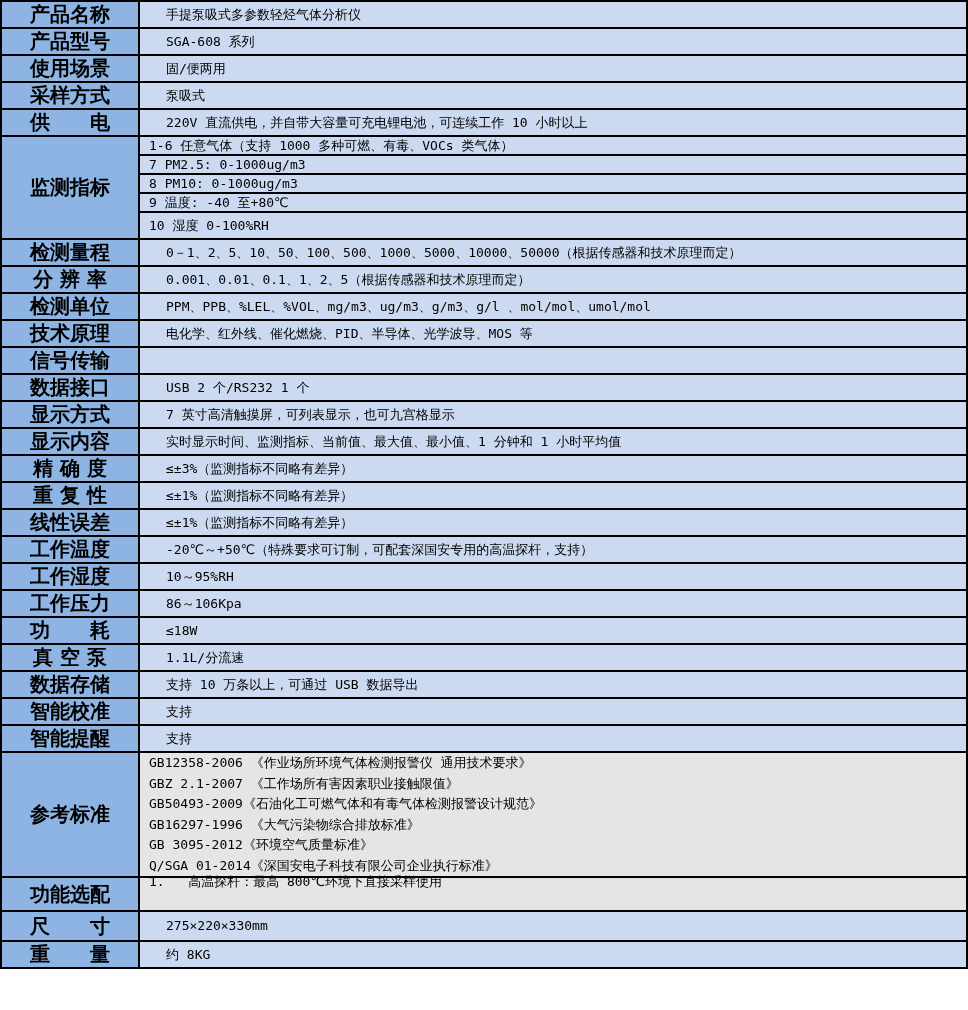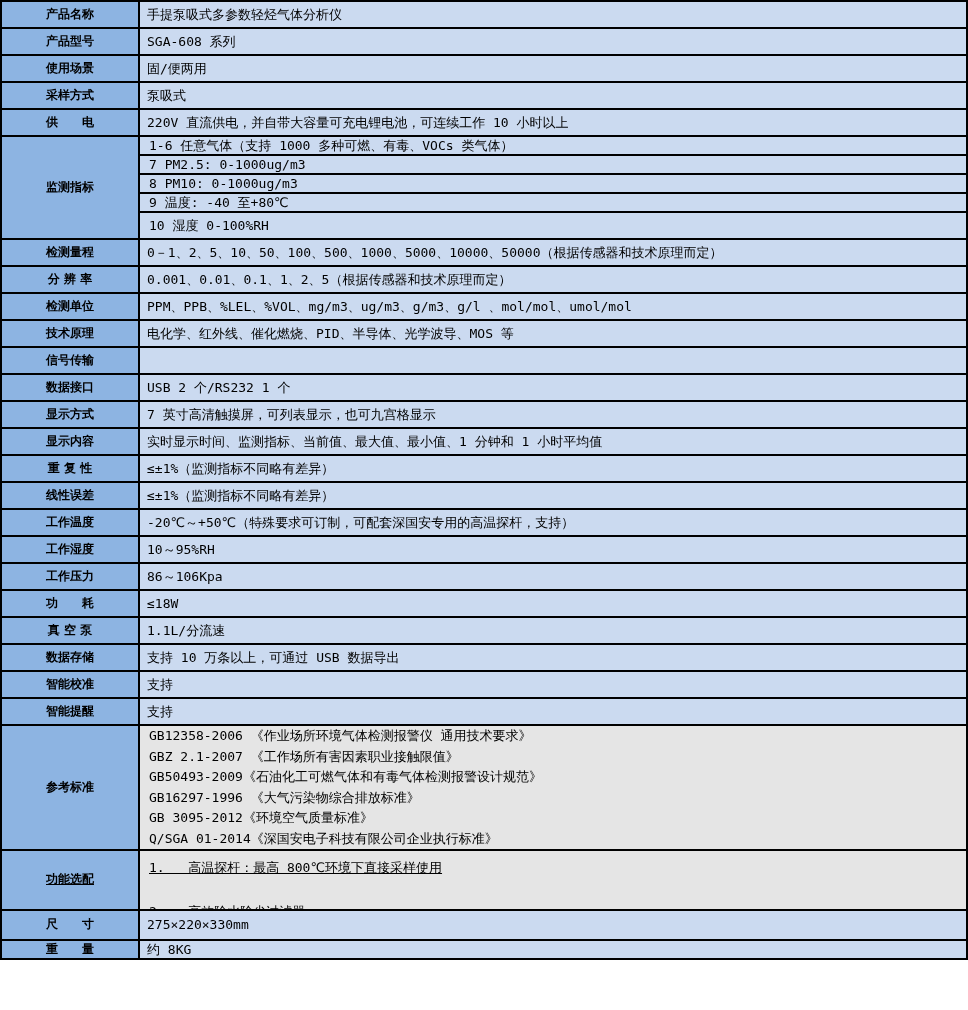--- a/index.html
+++ b/index.html
@@ -22,28 +22,28 @@
   .label {
     flex: 0 0 138px;
     width: 138px;
     background: #8db4e2;
     border-right: 2px solid #000;
     display: flex;
     align-items: center;
     justify-content: center;
     text-align: center;
     font-weight: bold;
-    font-size: 12px;
+    font-size: 20px;
     line-height: 1.15;
   }
   .value {
     flex: 1;
     display: flex;
     align-items: center;
-    padding-left: 7px;
+    padding-left: 26px;
     padding-right: 6px;
     font-size: 13px;
     font-family: "DejaVu Sans Mono", "Liberation Mono", "DejaVu Sans", sans-serif;
     white-space: pre-wrap;
     background: #cbdaf0;
     line-height: 1.2;
   }
   .h1 { height: 27px; }
   .subcol { flex: 1; display: flex; flex-direction: column; }
   .subrow {
@@ -66,24 +66,24 @@
     flex-direction: column;
     justify-content: center;
     padding-left: 9px;
     padding-right: 6px;
     font-size: 13px;
     font-family: "DejaVu Sans Mono", "Liberation Mono", "DejaVu Sans", sans-serif;
     white-space: pre-wrap;
     background: #e5e5e5;
   }
   .ref-row .line { line-height: 20.5px; }
-  .opt-row { height: 60px; text-decoration: underline; }
+  .opt-row { height: 34px; }
   .opt-row .line { line-height: 24px; margin-top: 20px; }
   .dim-row { height: 30px; }
-  .wt-row  { height: 17px; }
+  .wt-row  { height: 25px; }
 </style>
 </head>
 <body>
 
 <div class="spec-table">
 
   <div class="row h1">
     <div class="label">产品名称</div>
     <div class="value">手提泵吸式多参数轻烃气体分析仪</div>
   </div>
@@ -151,20 +151,24 @@
   <div class="row h1">
     <div class="label">显示方式</div>
     <div class="value">7 英寸高清触摸屏，可列表显示，也可九宫格显示</div>
   </div>
 
   <div class="row h1">
     <div class="label">显示内容</div>
     <div class="value">实时显示时间、监测指标、当前值、最大值、最小值、1 分钟和 1 小时平均值</div>
   </div>
 
+  <div class="row h1">
+    <div class="label">精 确 度</div>
+    <div class="value">≤±3%（监测指标不同略有差异）</div>
+  </div>
 
   <div class="row h1">
     <div class="label">重 复 性</div>
     <div class="value">≤±1%（监测指标不同略有差异）</div>
   </div>
 
   <div class="row h1">
     <div class="label">线性误差</div>
     <div class="value">≤±1%（监测指标不同略有差异）</div>
   </div>

